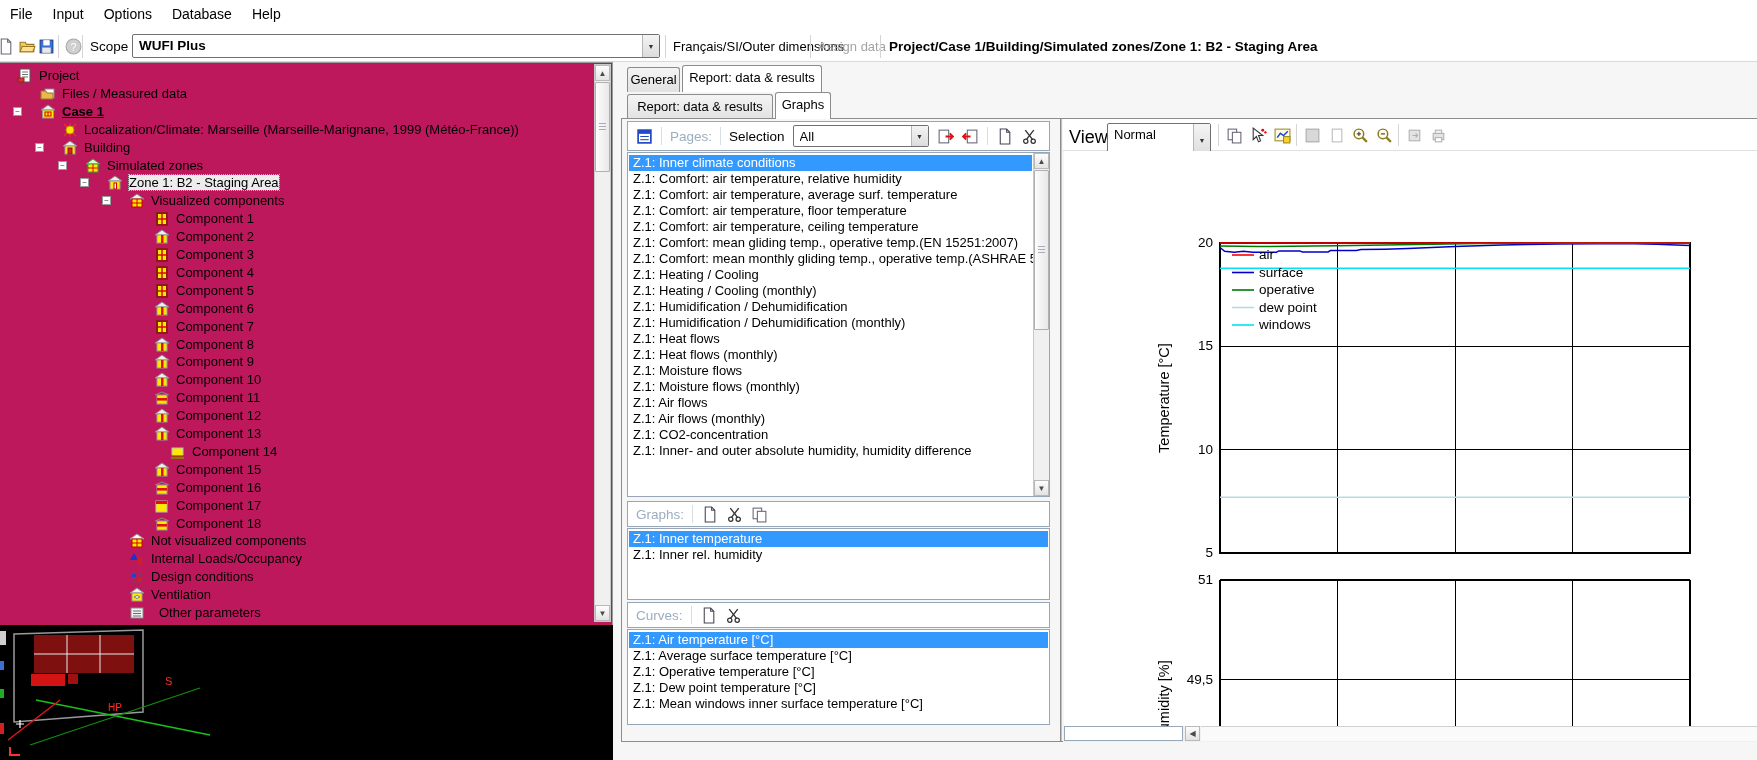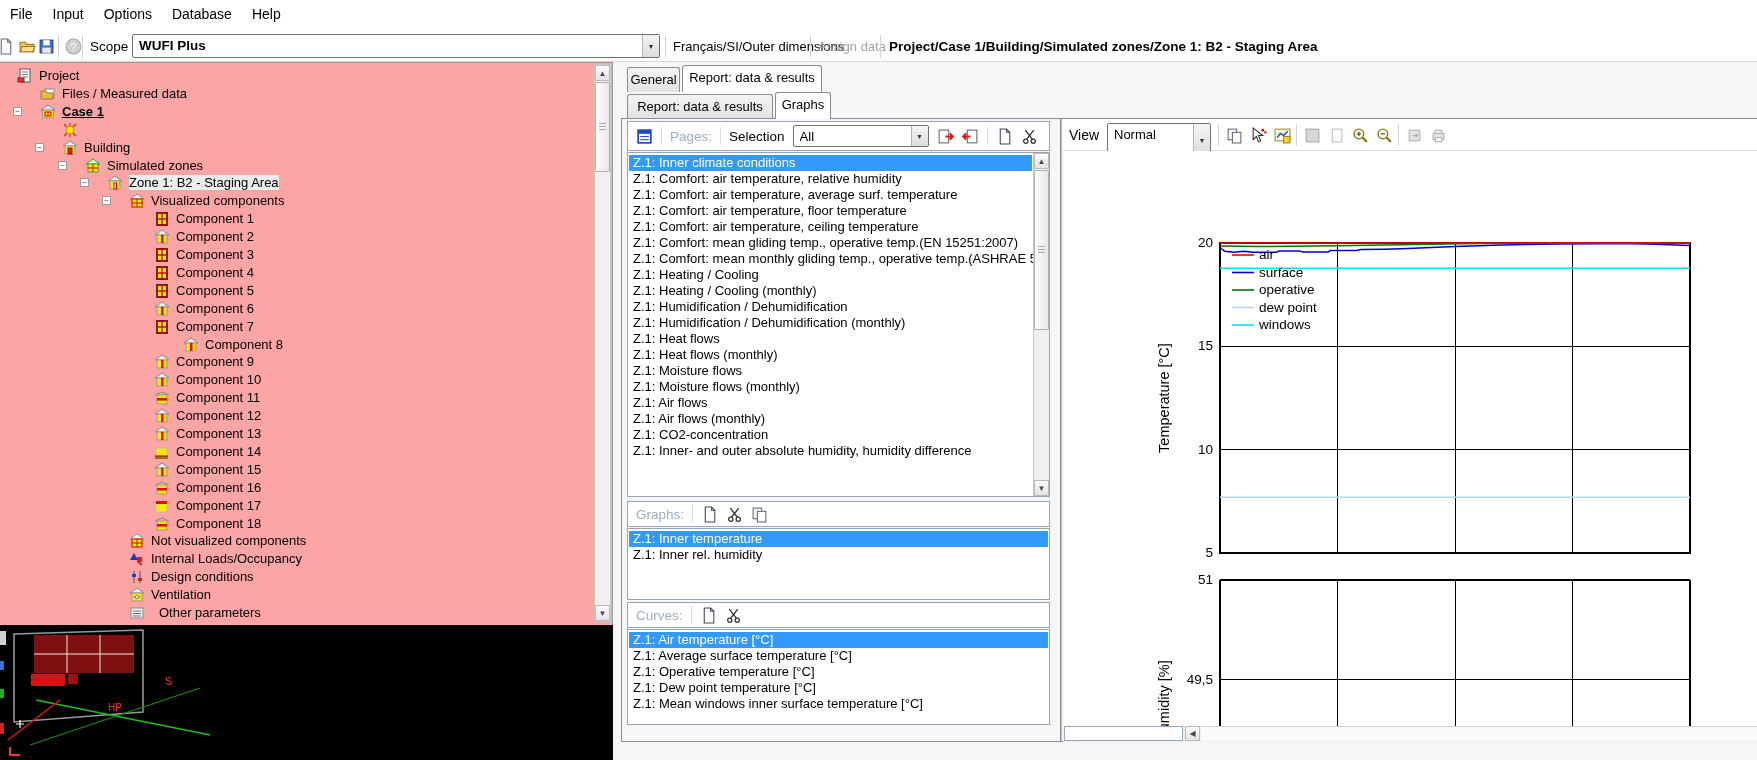--- a/index.html
+++ b/index.html
@@ -18,21 +18,21 @@
   .tool-label { position:absolute; top:8px; font-size:13.5px; }
   .combo { position:absolute; background:#fff; border:1px solid #707070; border-radius:2px; }
   .combo .cval { position:absolute; left:6px; top:3px; font-size:13px; white-space:nowrap; overflow:hidden; }
   .combo .carr { position:absolute; right:0; top:0; bottom:0; width:17px; background:linear-gradient(#f4f4f4,#dcdcdc);
                  border-left:1px solid #b5b5b5; display:flex; align-items:center; justify-content:center;
                  font-size:7px; color:#333; }
   .graytext { color:#a3a3a3; }
   .crumb { font-weight:bold; font-size:13.5px; white-space:nowrap; }
 
   
-  #treepanel { left:0; top:62px; width:613px; height:679px; background:#fca5a5; border:1px solid #9a9a9a; border-left:none; overflow:hidden; }
+  #treepanel { left:0; top:62px; width:613px; height:679px; background:#be185d; border:1px solid #9a9a9a; border-left:none; overflow:hidden; }
   .trow { position:absolute; height:18px; white-space:nowrap; font-size:13px; }
   .trow .lbl { position:absolute; top:1px; }
   .texp { position:absolute; width:9px; height:9px; border:1px solid #9a9a9a; background:#fff; top:4px;
           font-size:8px; line-height:7px; text-align:center; color:#444; }
   .ticon { position:absolute; top:1px; width:16px; height:16px; }
   .ticon svg { width:16px; height:16px; display:block; }
   .sel-soft { background:#ececec; outline:1px dotted #b8b8b8; }
   .scrollv { position:absolute; background:#f0f0f0; border:1px solid #c8c8c8; }
   .sbtn { position:absolute; left:0; right:0; height:16px; background:linear-gradient(#fdfdfd,#e3e3e3);
           border:1px solid #b9b9b9; color:#4a4a4a; font-size:8px; text-align:center; line-height:15px; }
@@ -166,20 +166,21 @@
         </div>
         <div class="trow" style="top: 57.7px; left: 0px; right: 20px;">
           <span class="ticon" style="left: 62px;">
             <svg viewBox="0 0 16 16">
               <line x1="2" y1="2" x2="14" y2="14" stroke="#e03030" stroke-width="1.6"></line>
               <line x1="14" y1="2" x2="2" y2="14" stroke="#e03030" stroke-width="1.6"></line>
               <line x1="8" y1="1" x2="8" y2="15" stroke="#e03030" stroke-width="1.2"></line>
               <circle cx="8" cy="8" r="4" fill="#ffe000" stroke="#c09000"></circle>
             </svg>
           </span>
+          <span class="lbl" style="left: 84px;">Localization/Climate: Marseille (Marseille-Marignane, 1999 (Météo-France))</span>
         </div>
         <div class="trow" style="top: 75.6px; left: 0px; right: 20px;">
           <span class="texp" style="left: 35px;">−</span>
           <span class="ticon" style="left: 62px;">
             <svg viewBox="0 0 16 16">
               <polygon points="8,1 15,6 1,6" fill="#eee" stroke="#888"></polygon>
               <rect x="3" y="6" width="10" height="8" fill="#ffe800" stroke="#999"></rect>
               <rect x="6" y="8" width="4" height="6" fill="#e02020" stroke="#901010"></rect>
             </svg>
           </span>
@@ -283,21 +284,21 @@
         <div class="trow" style="top: 254.6px; left: 0px; right: 20px;">
           <span class="ticon" style="left: 154px;">
             <svg viewBox="0 0 16 16">
               <rect x="3" y="2" width="10" height="12" fill="#ffe800" stroke="#8b1a1a" stroke-width="2"></rect>
               <line x1="8" y1="2" x2="8" y2="14" stroke="#c00" stroke-width="1.4"></line>
               <line x1="3" y1="8" x2="13" y2="8" stroke="#c00" stroke-width="1.4"></line>
             </svg>
           </span>
           <span class="lbl" style="left: 176px;">Component 7</span>
         </div>
-        <div class="trow" style="top: 272.5px; left: 0px; right: 20px; margin-left: 29px;">
+        <div class="trow" style="top: 272.5px; left: 0px; right: 20px;">
           <span class="ticon" style="left: 154px;">
             <svg viewBox="0 0 16 16">
               <polygon points="8,1 15,6 1,6" fill="#eee" stroke="#888"></polygon>
               <rect x="3" y="6" width="10" height="8" fill="#ffe800" stroke="#999"></rect>
               <rect x="7" y="6" width="2.5" height="8" fill="#e01010"></rect>
             </svg>
           </span>
           <span class="lbl" style="left: 176px;">Component 8</span>
         </div>
         <div class="trow" style="top: 290.4px; left: 0px; right: 20px;">
@@ -343,21 +344,21 @@
         <div class="trow" style="top: 362px; left: 0px; right: 20px;">
           <span class="ticon" style="left: 154px;">
             <svg viewBox="0 0 16 16">
               <polygon points="8,1 15,6 1,6" fill="#eee" stroke="#888"></polygon>
               <rect x="3" y="6" width="10" height="8" fill="#ffe800" stroke="#999"></rect>
               <rect x="7" y="6" width="2.5" height="8" fill="#e01010"></rect>
             </svg>
           </span>
           <span class="lbl" style="left: 176px;">Component 13</span>
         </div>
-        <div class="trow" style="top: 379.9px; left: 0px; right: 20px;">
+        <div class="trow" style="top: 379.9px; left: 16px; right: 20px;">
           <span class="ticon" style="left: 154px;">
             <svg viewBox="0 0 16 16">
               <rect x="2" y="4" width="11" height="8" fill="#ffe800" stroke="#bbb"></rect>
               <rect x="1" y="12" width="13" height="3" fill="#8a7a10"></rect>
               <line x1="1" y1="12" x2="14" y2="12" stroke="#c00"></line>
             </svg>
           </span>
           <span class="lbl" style="left: 176px;">Component 14</span>
         </div>
         <div class="trow" style="top: 397.8px; left: 0px; right: 20px;">
@@ -625,21 +626,21 @@
     <div id="curveitems" style="position:absolute; left:1px; top:2px; right:1px">
         <div class="litem sel">Z.1: Air temperature [°C]</div>
         <div class="litem">Z.1: Average surface temperature [°C]</div>
         <div class="litem">Z.1: Operative temperature [°C]</div>
         <div class="litem">Z.1: Dew point temperature [°C]</div>
         <div class="litem">Z.1: Mean windows inner surface temperature [°C]</div>
       </div>
   </div>
 
   <div id="viewbar" class="abs">
-    <span class="tool-label" style="left:6px; top:8px; font-size:14px">View</span>
+    <span class="tool-label" style="left:6px; top:8px; font-size:18px">View</span>
     <div class="combo" style="left:44px; top:4px; width:104px; height:34px">
       <span class="cval">Normal</span>
       <span class="carr">▼</span>
     </div>
     <div class="vsep" style="left:155px; top:5px; height:22px"></div>
     <div class="tbtn" style="left:160px; top:5px">
         <span class="micon">
           <svg width="17" height="17" viewBox="0 0 16 16">
             <rect x="2" y="2" width="8" height="10" fill="#fff" stroke="#667"></rect>
             <rect x="6" y="5" width="8" height="10" fill="#fff" stroke="#667"></rect>

